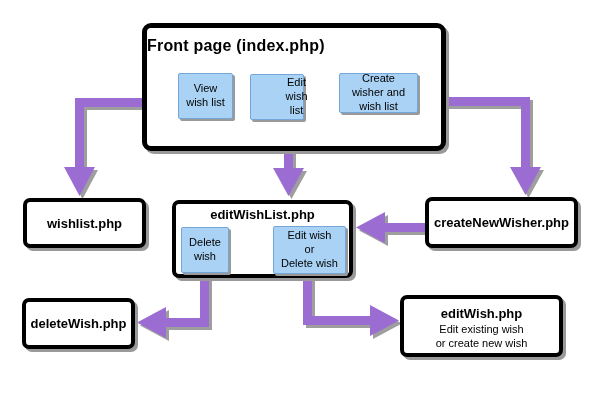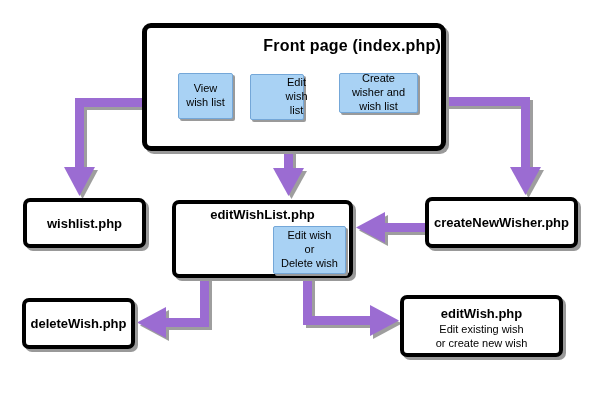--- a/index.html
+++ b/index.html
@@ -10,21 +10,21 @@
   #arrow-layer { position:absolute; left:0; top:0; width:600px; height:400px; }
   .arrow-group { filter: drop-shadow(3px 3px 0 #9e9e9e); }
 
   .box {
     position:absolute; background:#ffffff; border:4px solid #000;
     border-radius:7px; box-shadow:3px 3px 0 #999; box-sizing:border-box;
   }
   .front-box { border-width:5px; border-radius:9px; }
 
   .front-title {
-    margin-top:9px; text-align:right; font-weight:bold; font-size:16px;
+    margin-top:9px; text-align:left; font-weight:bold; font-size:16px;
     letter-spacing:0.2px;
   }
   .node-label {
     position:absolute; inset:0; display:flex; align-items:center; justify-content:center;
     font-weight:bold; font-size:13px; text-align:center;
   }
   .top-label {
     position:absolute; left:0; right:0; top:3px; text-align:center;
     font-weight:bold; font-size:13px;
   }
@@ -86,20 +86,22 @@
 wisher and
 wish list</div>
   </div>
 
   <div class="box" style="left:23px; top:198px; width:123px; height:50px;">
     <div class="node-label">wishlist.php</div>
   </div>
 
   <div class="box" style="left:172px; top:200px; width:181px; height:78px;">
     <div class="top-label">editWishList.php</div>
+    <div class="btn" style="left:5px; top:23px; width:48px; height:46px;">Delete
+wish</div>
     <div class="btn" style="left:97px; top:22px; width:73px; height:48px;">Edit wish
 or
 Delete wish</div>
   </div>
 
   <div class="box" style="left:425px; top:197px; width:153px; height:51px;padding-left:13px;">
     <div class="node-label">createNewWisher.php</div>
   </div>
 
   <div class="box" style="left:22px; top:298px; width:113px; height:51px;">

